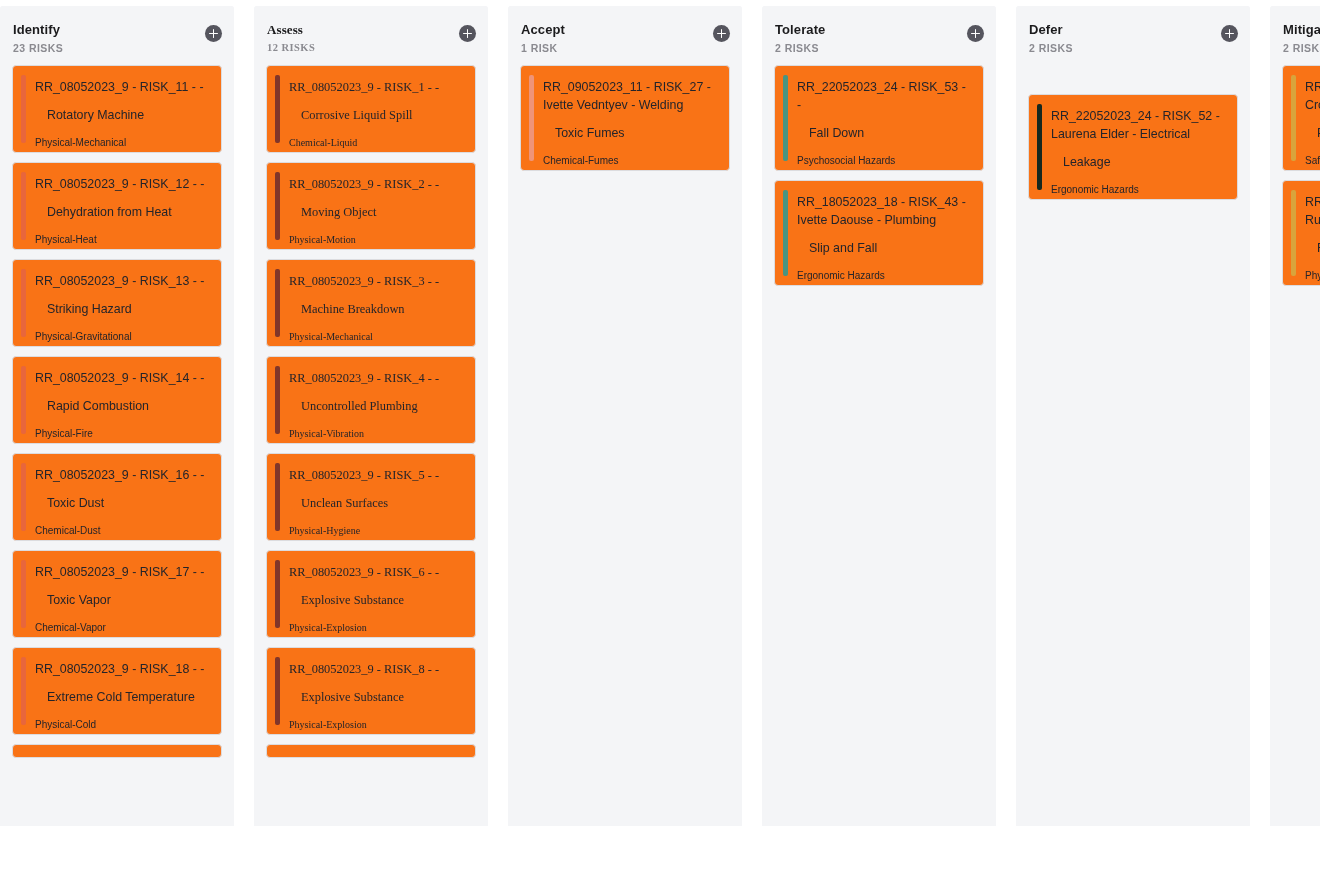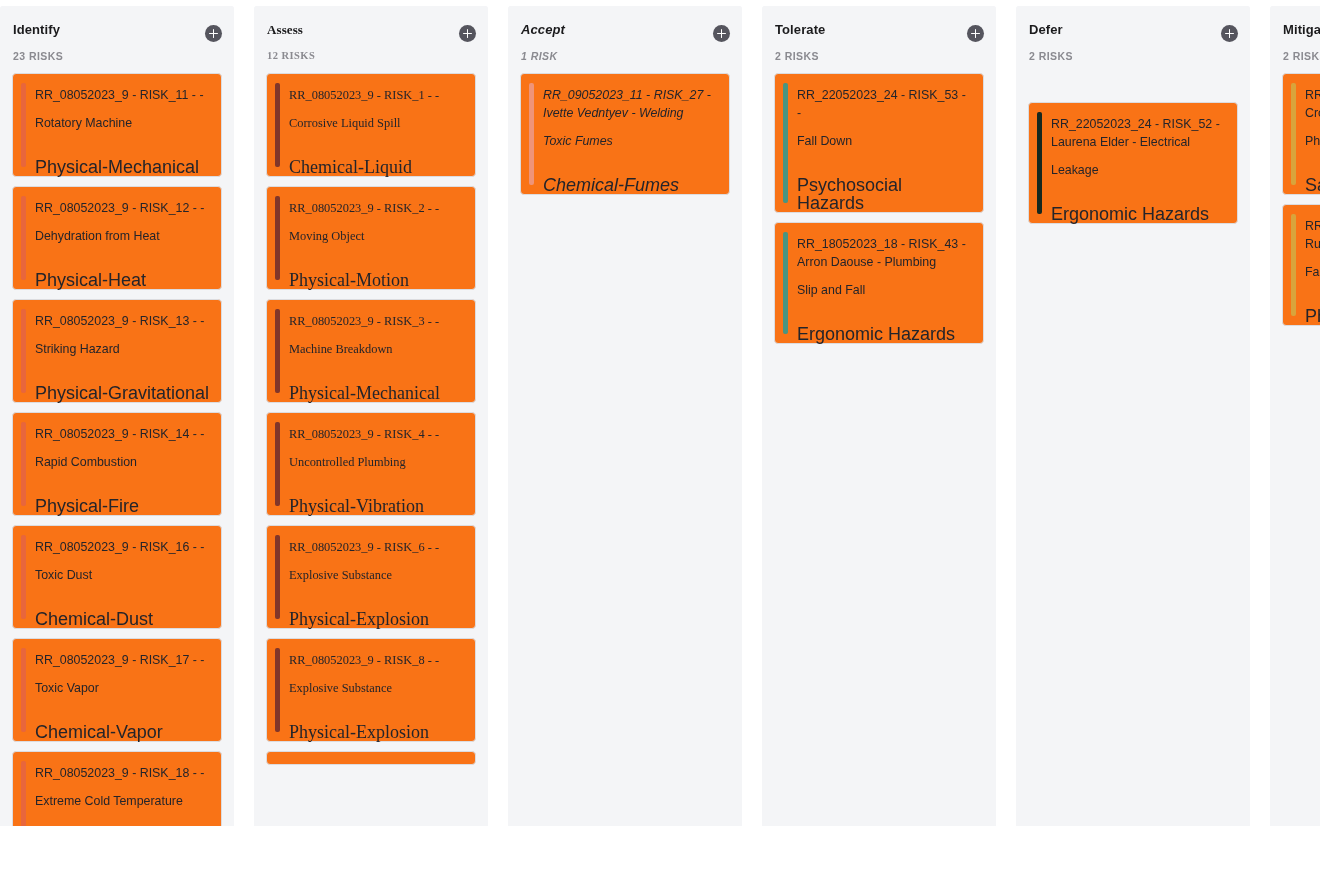--- a/index.html
+++ b/index.html
@@ -64,21 +64,21 @@
     color: #1b1b1d;
     line-height: 17px;
     letter-spacing: 0.1px;
   }
 
   .column-count {
     font-size: 10.5px;
     font-weight: bold;
     color: #8a8a90;
     line-height: 14px;
-    margin-top: 11px;
+    margin-top: 3px;
     letter-spacing: 0.45px;
   }
 
   .column-add {
     position: absolute;
     right: 12px;
     top: 19px;
     width: 17px;
     height: 17px;
     border-radius: 50%;
@@ -136,27 +136,28 @@
     color: #24242a;
     line-height: 18px;
     word-break: break-word;
   }
 
   .card-hazard {
     font-size: 12.4px;
     color: #24242a;
     line-height: 18px;
     margin-top: 10px;
+    margin-left: 12px;
   }
 
   .card-category {
-    font-size: 18px;
+    font-size: 10px;
     color: #24242a;
     line-height: 18px;
-    margin-top: 26px;
+    margin-top: 10px;
   }
 </style>
 </head>
 <body>
 
 <div id="board">
     <div class="column" style="background: rgb(244, 245, 247);">
       <div class="column-header">
         <div class="column-title">Identify</div>
         <div class="column-count">23 RISKS</div>
@@ -234,34 +235,40 @@
           <div class="card-category">Physical-Mechanical</div>
         </div>
         <div class="card">
           <div class="card-accent" style="background: rgb(128, 54, 42);"></div>
           <div class="card-title">RR_08052023_9 - RISK_4 - -</div>
           <div class="card-hazard">Uncontrolled Plumbing</div>
           <div class="card-category">Physical-Vibration</div>
         </div>
         <div class="card">
           <div class="card-accent" style="background: rgb(128, 54, 42);"></div>
+          <div class="card-title">RR_08052023_9 - RISK_5 - -</div>
+          <div class="card-hazard">Unclean Surfaces</div>
+          <div class="card-category">Physical-Hygiene</div>
+        </div>
+        <div class="card">
+          <div class="card-accent" style="background: rgb(128, 54, 42);"></div>
           <div class="card-title">RR_08052023_9 - RISK_6 - -</div>
           <div class="card-hazard">Explosive Substance</div>
           <div class="card-category">Physical-Explosion</div>
         </div>
         <div class="card">
           <div class="card-accent" style="background: rgb(128, 54, 42);"></div>
           <div class="card-title">RR_08052023_9 - RISK_8 - -</div>
           <div class="card-hazard">Explosive Substance</div>
           <div class="card-category">Physical-Explosion</div>
         </div>
         <div class="card"></div>
       </div>
     </div>
-    <div class="column" style="background: rgb(244, 245, 247); font-style: italic;">
+    <div class="column" style="background: rgb(244, 245, 247);">
       <div class="column-header">
         <div class="column-title">Accept</div>
         <div class="column-count">1 RISK</div>
         <button class="column-add" aria-label="add-card-accept"></button>
       </div>
       <div class="column-cards">
         <div class="card">
           <div class="card-accent" style="background: rgb(239, 148, 120);"></div>
           <div class="card-title">RR_09052023_11 - RISK_27 - Ivette Vedntyev - Welding</div>
           <div class="card-hazard">Toxic Fumes</div>
@@ -277,21 +284,21 @@
       </div>
       <div class="column-cards">
         <div class="card">
           <div class="card-accent" style="background: rgb(74, 148, 128);"></div>
           <div class="card-title">RR_22052023_24 - RISK_53 - -</div>
           <div class="card-hazard">Fall Down</div>
           <div class="card-category">Psychosocial Hazards</div>
         </div>
         <div class="card">
           <div class="card-accent" style="background: rgb(74, 148, 128);"></div>
-          <div class="card-title">RR_18052023_18 - RISK_43 - Arron Daouse - Plumbing</div>
+          <div class="card-title">RR_18052023_18 - RISK_43 - Ivette Daouse - Plumbing</div>
           <div class="card-hazard">Slip and Fall</div>
           <div class="card-category">Ergonomic Hazards</div>
         </div>
       </div>
     </div>
     <div class="column" style="background: rgb(244, 245, 247); gap: 29px;">
       <div class="column-header">
         <div class="column-title">Defer</div>
         <div class="column-count">2 RISKS</div>
         <button class="column-add" aria-label="add-card-defer"></button>

